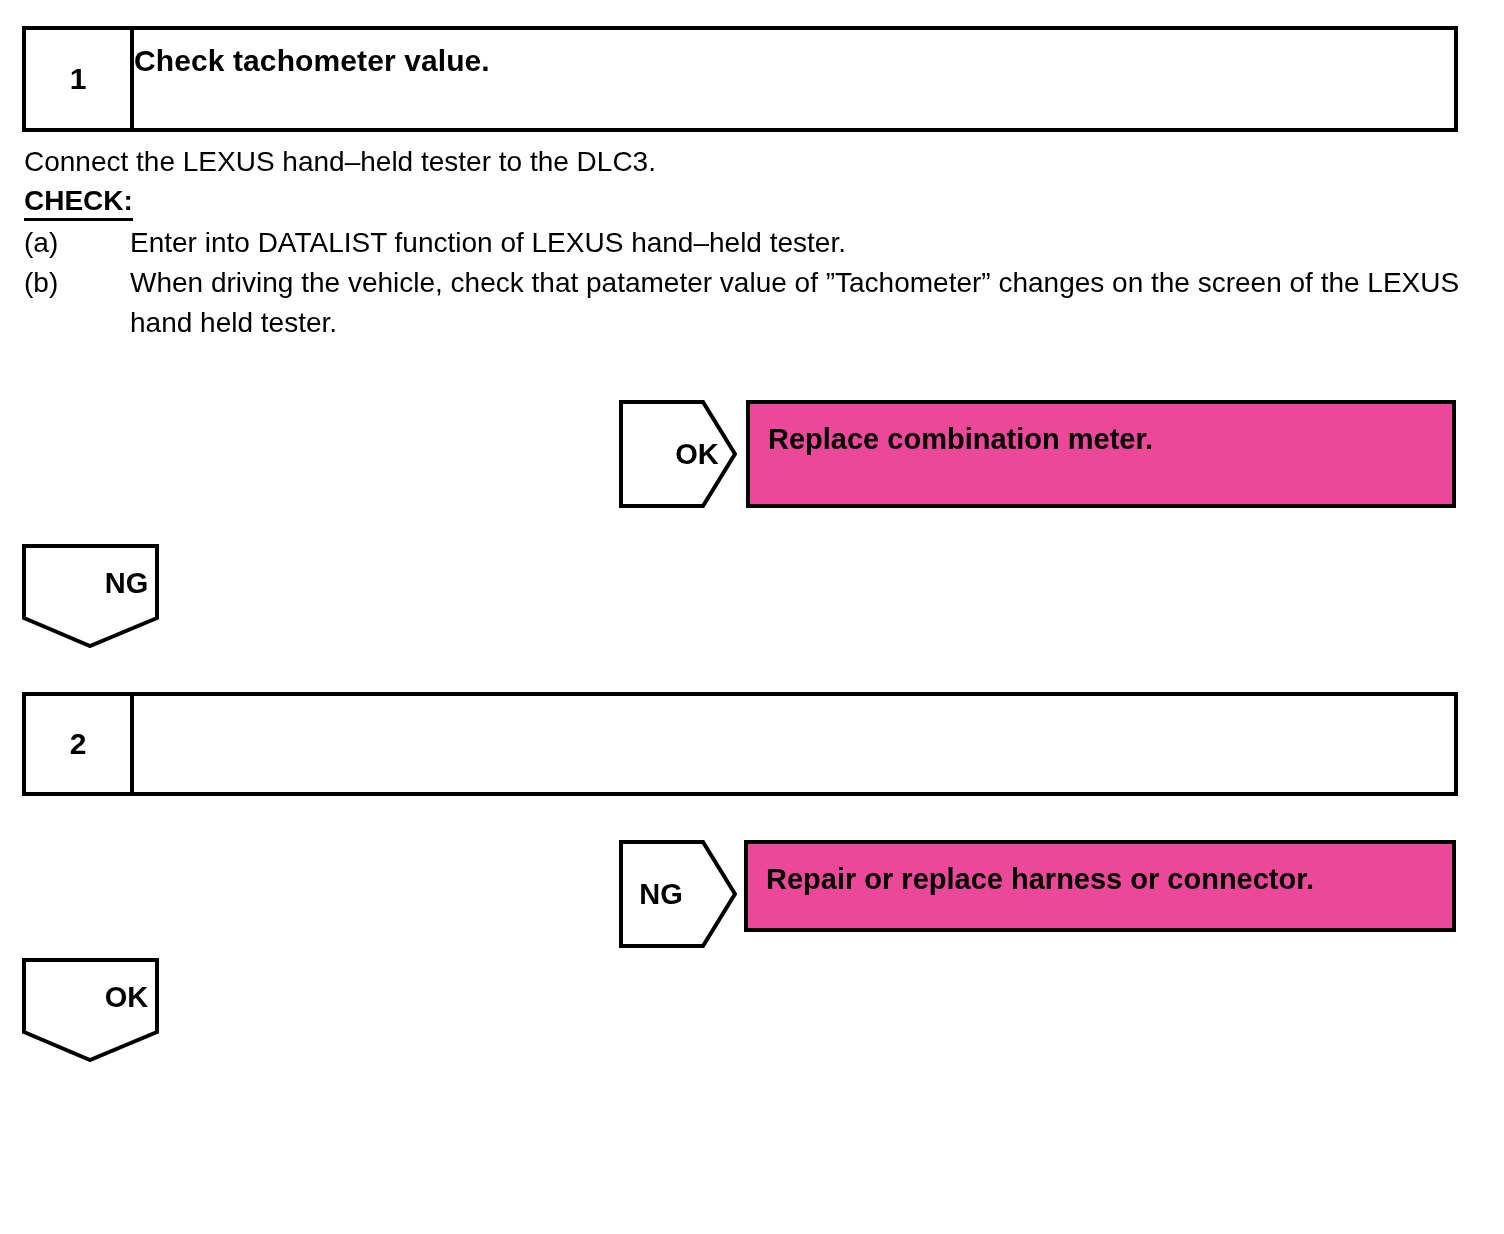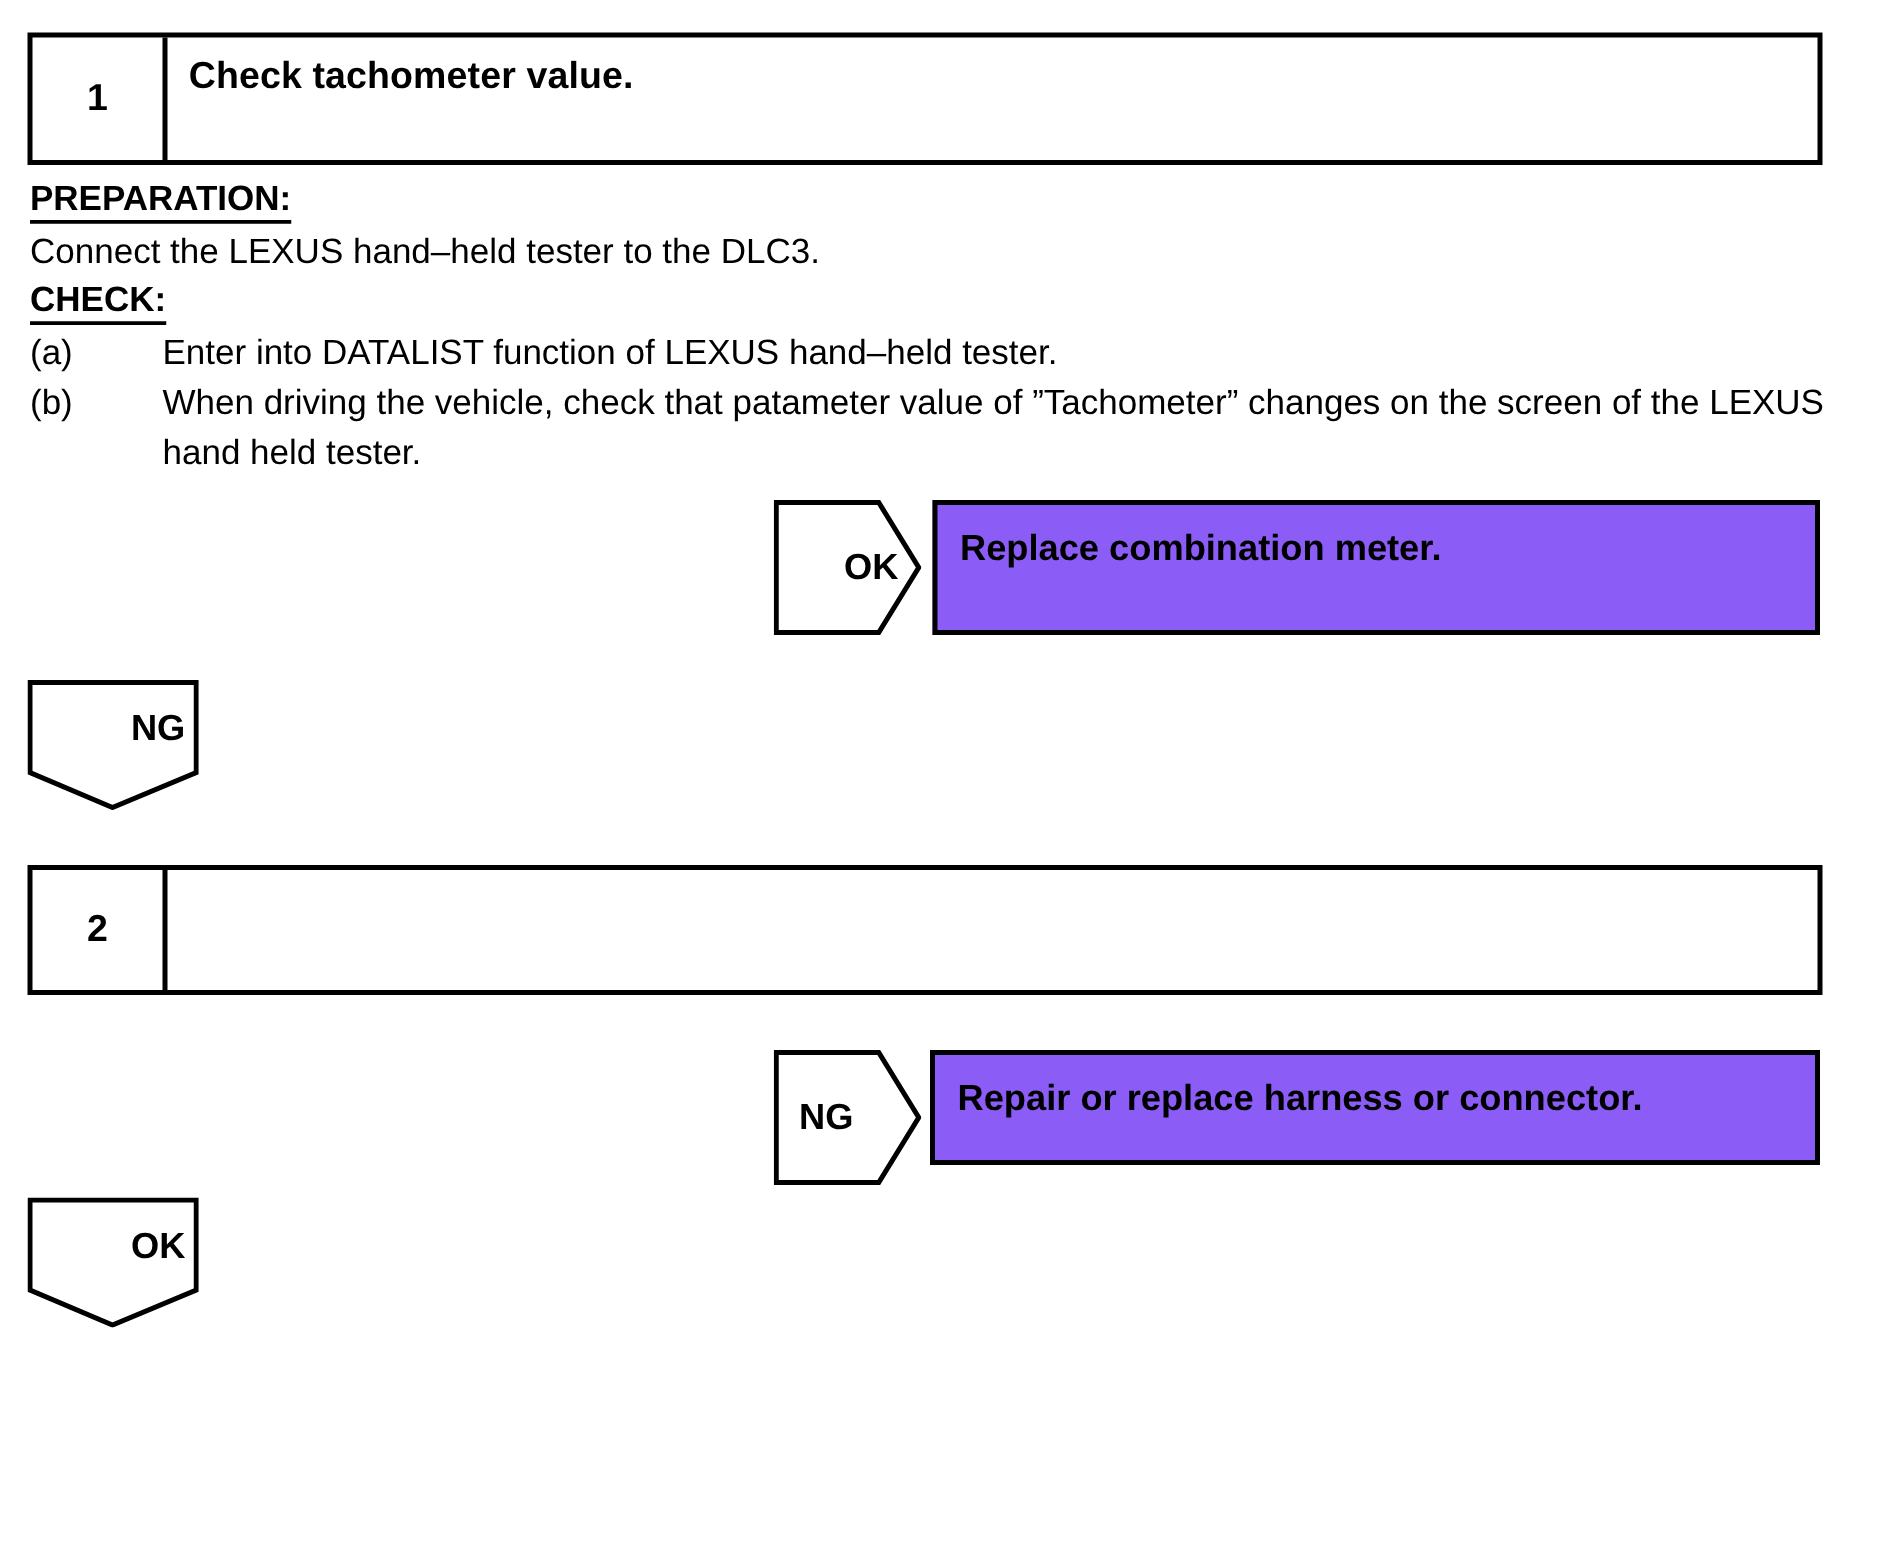--- a/index.html
+++ b/index.html
@@ -39,21 +39,21 @@
     align-items: center;
     justify-content: center;
     font-weight: bold;
     font-size: 30px;
   }
   .step-title {
     position: absolute;
     left: 108px;
     right: 0;
     top: 0;
-    padding: 14px 0 0 17px;
+    padding: 14px 0 0 0;
     font-weight: bold;
     font-size: 30px;
     letter-spacing: 0.1px;
   }
 
   
   .textblock {
     position: absolute;
     left: 24px;
     top: 142px;
@@ -126,21 +126,21 @@
     font-weight: bold;
     font-size: 29px;
     margin-left: 36px;
   }
 
   
   .result-box {
     position: absolute;
     border: 4px solid #000;
     box-sizing: border-box;
-    background: #8b5cf6;
+    background: #ec4899;
   }
   .result-text {
     position: absolute;
     left: 18px;
     right: 14px;
     top: 16px;
     font-weight: bold;
     font-size: 29px;
     line-height: 38px;
   }
@@ -153,23 +153,20 @@
 <body>
 
 <div id="page">
 
   <div class="step-box" style="left:22px; top:26px; width:1436px; height:106px;">
     <div class="step-num">1</div>
     <div class="step-title">Check tachometer value.</div>
   </div>
 
   <div class="textblock">
-    <div>
-      <span class="head-label">PREPARATION:</span>
-    </div>
     <div class="plain-line">Connect the LEXUS hand–held tester to the DLC3.</div>
     <div style="margin-top:2px;">
       <span class="head-label">CHECK:</span>
     </div>
     <div class="list-row">
       <span class="list-marker">(a)</span>
       <span class="list-text">Enter into DATALIST function of LEXUS hand–held tester.</span>
     </div>
     <div class="list-row">
       <span class="list-marker">(b)</span>

